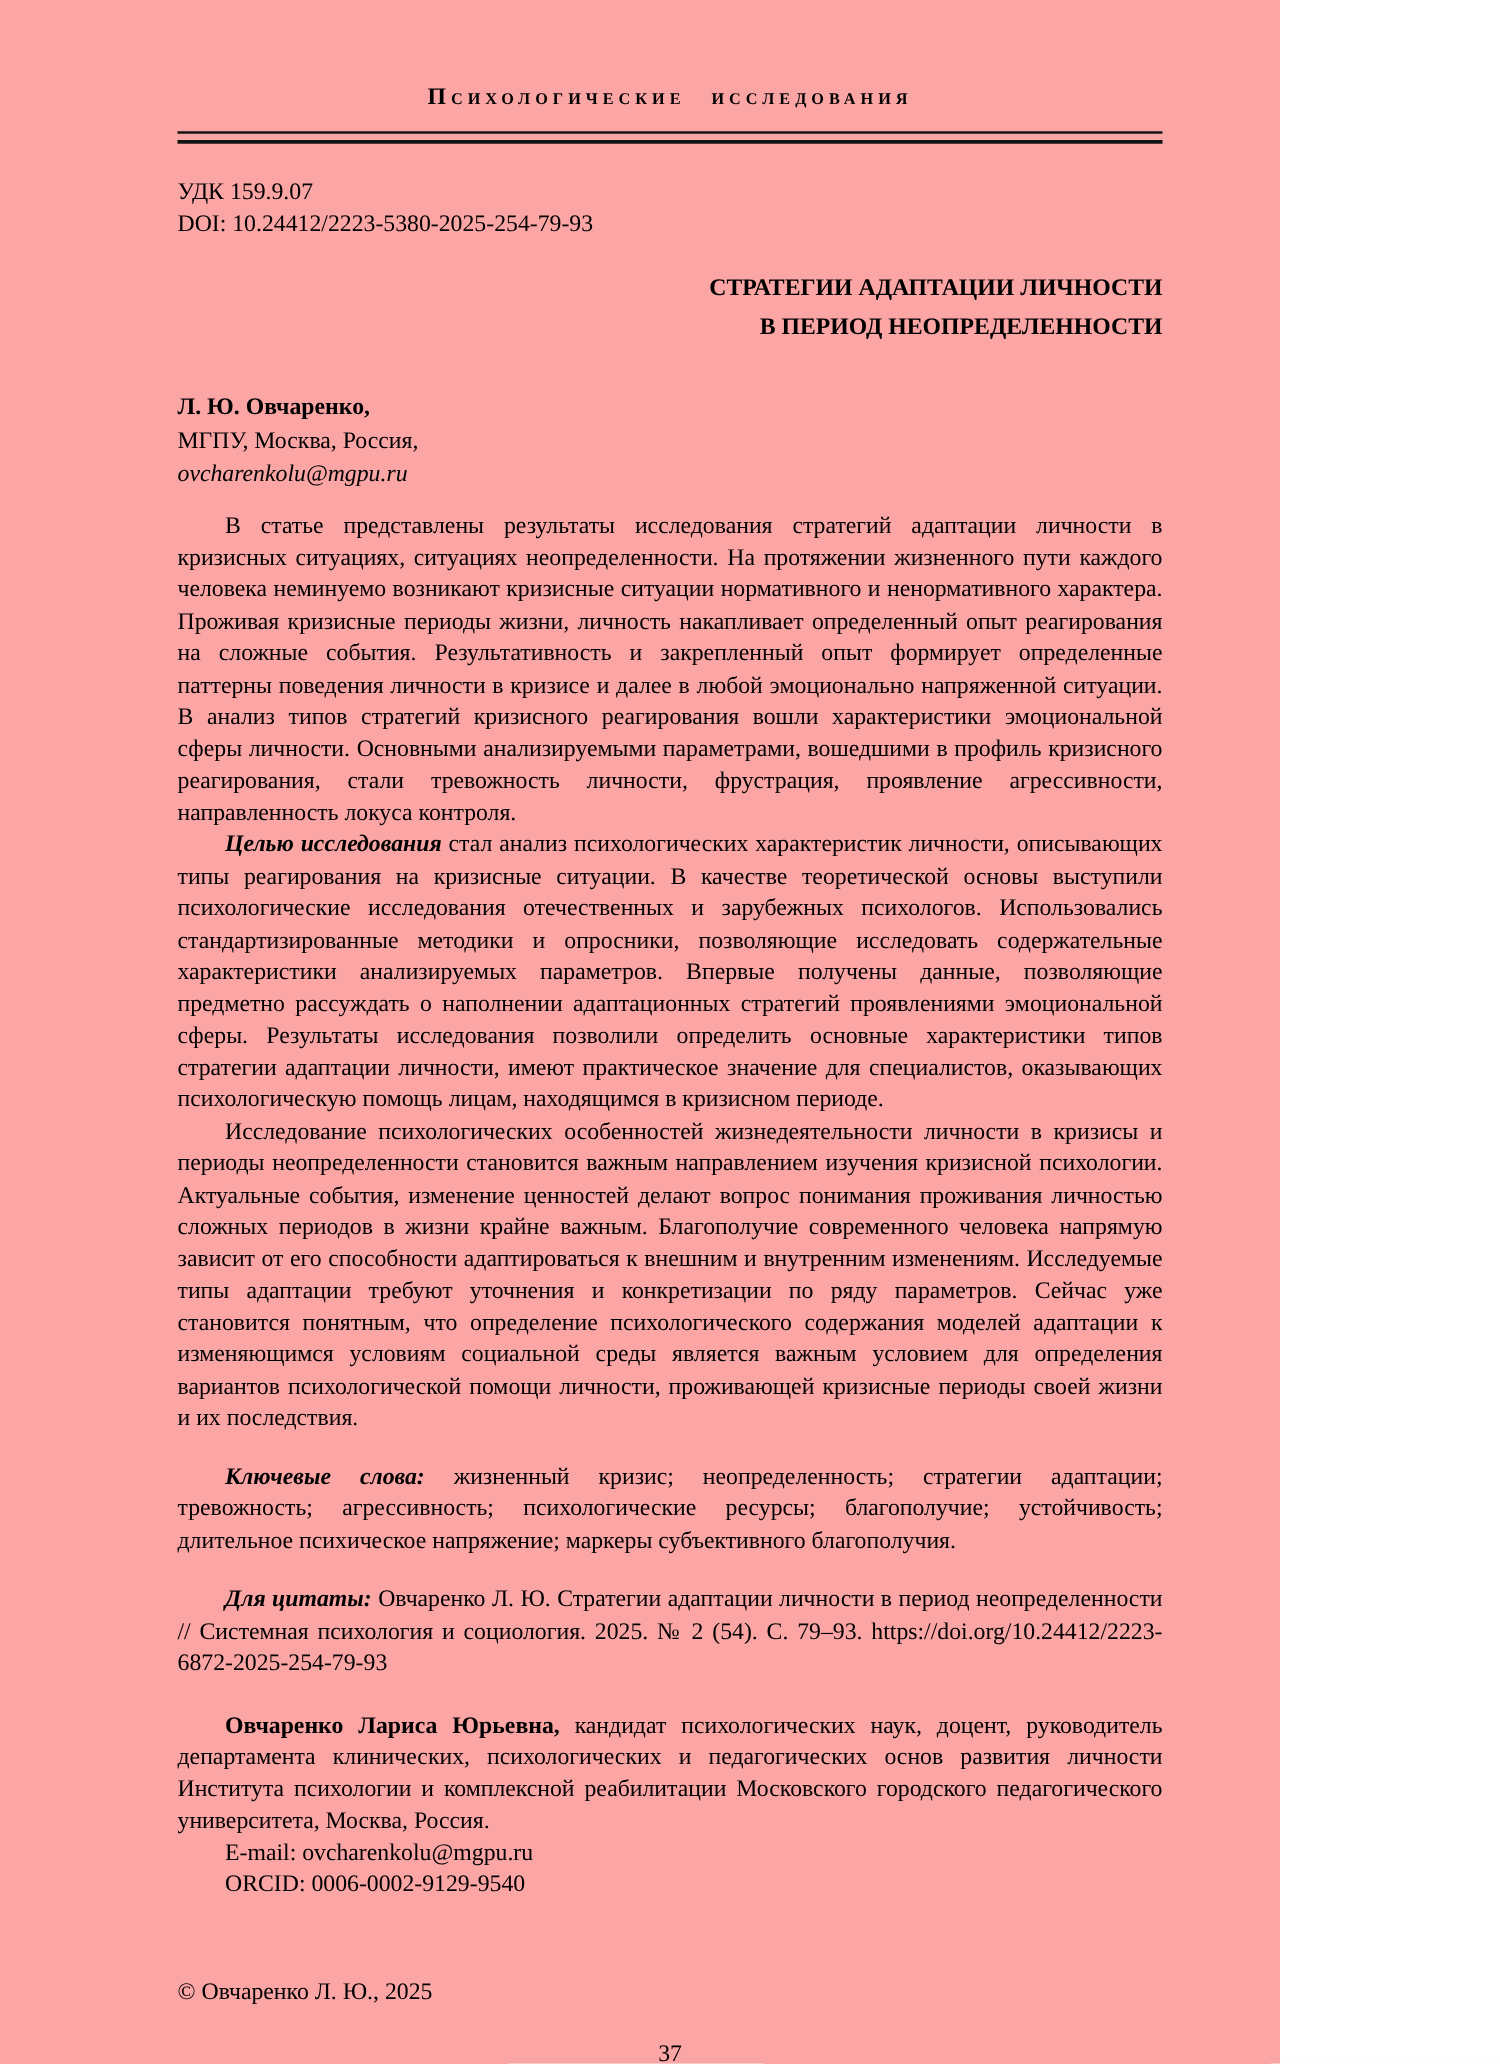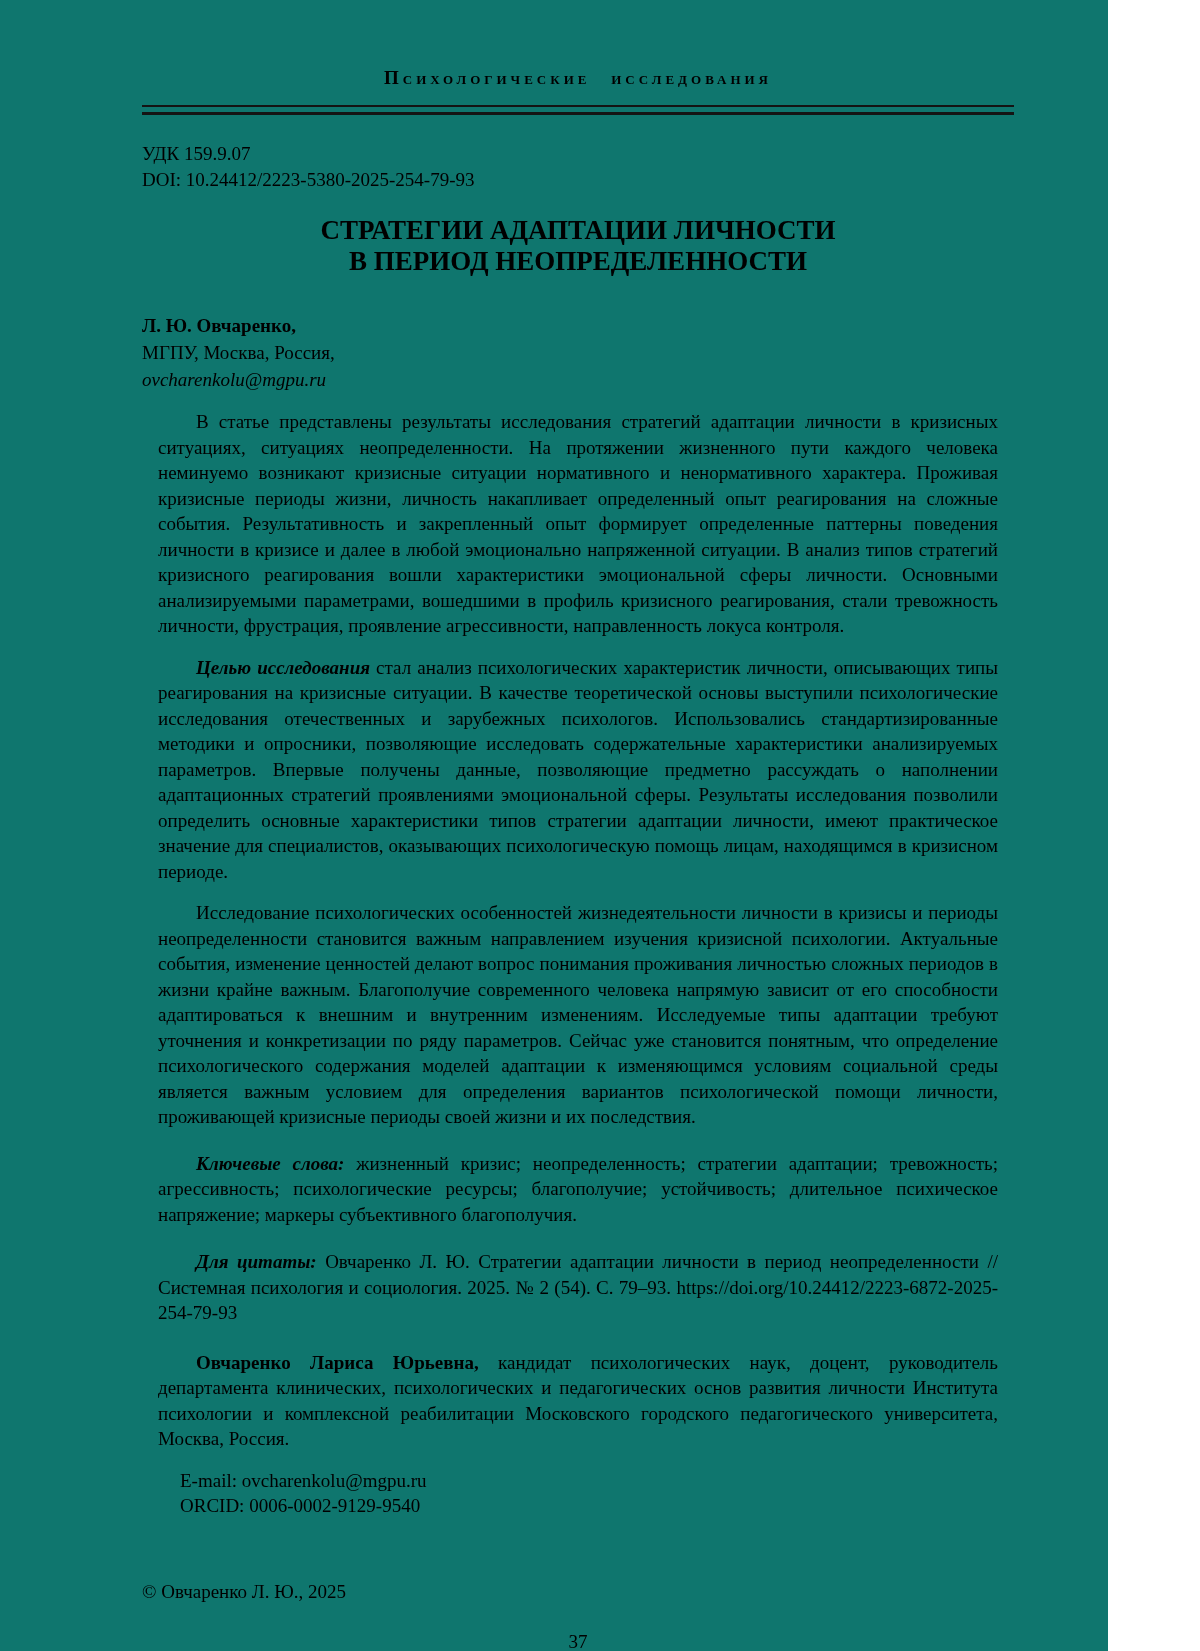--- a/index.html
+++ b/index.html
@@ -2,25 +2,25 @@
 <html lang="ru"><head>
 <meta charset="utf-8">
 <style>
   html, body {
     margin: 0;
     padding: 0;
     background: #ffffff;
   }
   .page {
     position: relative;
-    width: 1108px;
+    width: 1024px;
     height: 1651px;
     box-sizing: border-box;
     padding: 66px 94px 0 142px;
-    background: #0f766e;
+    background: #fca5a5;
     color: #000000;
     font-family: "Liberation Serif", "DejaVu Serif", serif;
     font-size: 19px;
   }
   .journal-header {
     text-align: center;
     font-weight: 700;
     font-variant: small-caps;
     letter-spacing: 4px;
     word-spacing: 12px;
@@ -32,34 +32,34 @@
     height: 5px;
     border-top: 2px solid #141414;
     border-bottom: 3px solid #141414;
   }
   .meta {
     margin-top: 26px;
     line-height: 26px;
   }
   .article-title {
     margin: 22px 0 0 0;
-    text-align: center;
-    font-size: 27px;
+    text-align: right;
+    font-size: 19px;
     font-weight: 700;
     line-height: 31px;
   }
   .author-block {
     margin-top: 35px;
     line-height: 27px;
   }
   .author-name { font-weight: 700; }
   .author-email { font-style: italic; }
   .abstract { margin-top: 15px; }
   .par {
-    margin: 16px;
+    margin: 0;
     text-align: justify;
     text-indent: 38px;
     line-height: 25.5px;
   }
   .italic { font-style: italic; font-weight: bold; }
   .bold { font-weight: 700; }
   .keywords-par { margin-top: 21px; }
   .citation-par { margin-top: 22px; }
   .bio-par { margin-top: 24px; }
   .contact-line {

